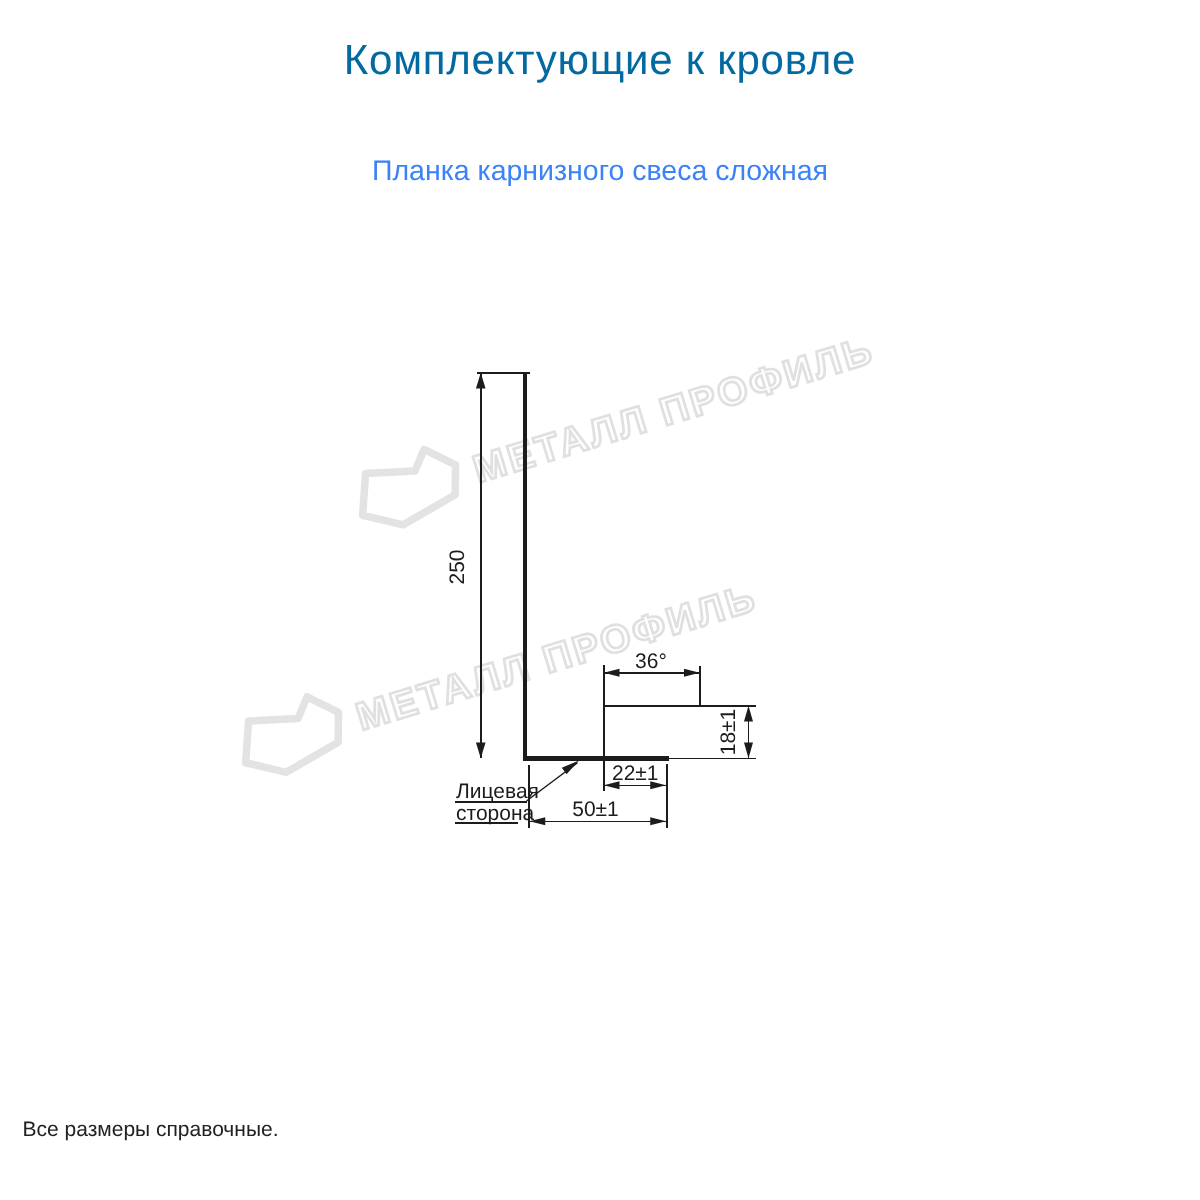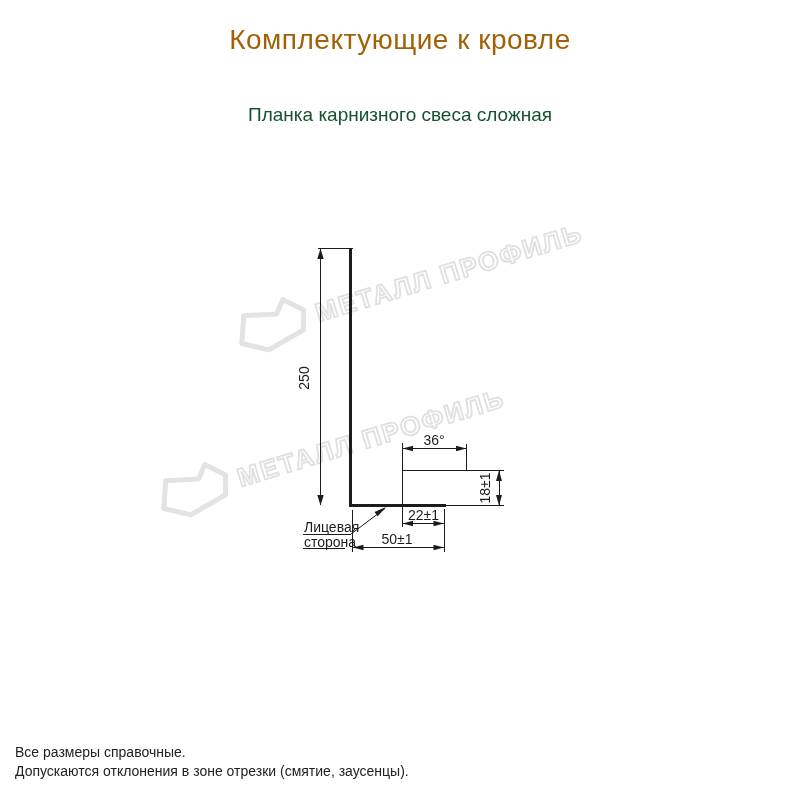--- a/index.html
+++ b/index.html
@@ -2,28 +2,28 @@
 <html><head>
 <meta charset="utf-8">
 <style>
   html,body{margin:0;padding:0;}
   body{
     width:800px;height:800px;background:#ffffff;position:relative;
     font-family:"Liberation Sans", sans-serif;color:#1b1b1b;overflow:hidden;
   }
   .title{
     position:absolute;top:24px;left:0;width:800px;text-align:center;
-    font-size:28px;letter-spacing:0.5px;color:#a16207;
+    font-size:28px;letter-spacing:0.5px;color:#0369a1;
   }
   .subtitle{
     position:absolute;top:103px;left:0;width:800px;text-align:center;
-    font-size:19px;line-height:23px;color:#14532d;
+    font-size:19px;line-height:23px;color:#3b82f6;
   }
   .footer{
-    position:absolute;left:15px;top:743px;font-size:14px;line-height:19px;color:#222;
+    position:absolute;left:15px;top:743px;font-size:14px;line-height:19px;color:#222;text-align:center;
   }
   svg.drawing{position:absolute;left:0;top:0;}
   .dimtext{font-size:14px;fill:#1c1c1c;}
   .wm-text{
     font-size:26px;font-weight:bold;letter-spacing:2px;
     fill:#ffffff;stroke:#e0e0e0;stroke-width:1.8px;
   }
 </style>
 </head>
 <body>
@@ -97,14 +97,13 @@
     <line x1="303" y1="548.5" x2="345" y2="548.5" stroke-width="1" shape-rendering="crispEdges"></line>
     <line x1="351" y1="534" x2="385" y2="508.5" stroke-width="1"></line>
     <polygon stroke="none" fill="#1c1c1c" points="386,507 377.7,516.2 374.5,511.9"></polygon>
   </g>
   <text class="dimtext" x="304" y="532" font-size="13">Лицевая</text>
   <text class="dimtext" x="304" y="546.5" font-size="13">сторона</text>
 </svg>
 
 <div class="footer">
   <div>Все размеры справочные.</div>
-  <div>Допускаются отклонения в зоне отрезки (смятие, заусенцы).</div>
 </div>
 
 </body></html>

